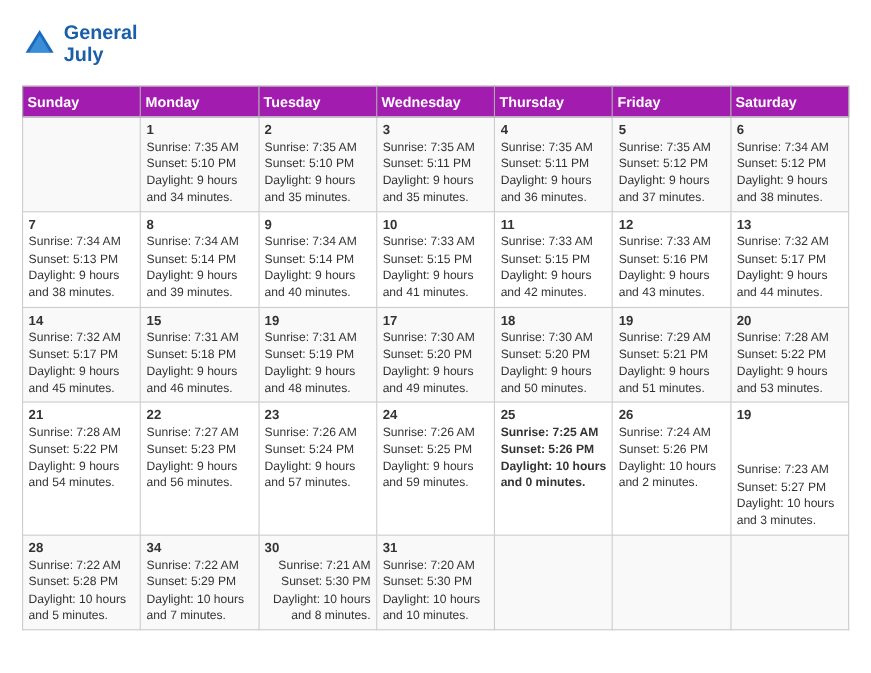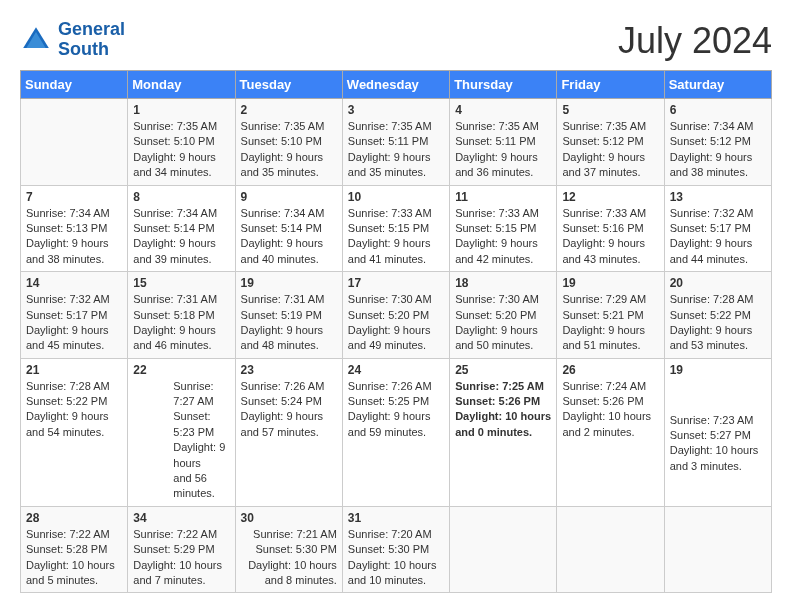--- a/index.html
+++ b/index.html
@@ -7,21 +7,21 @@
       font-family: Arial, sans-serif;
       background: #fff;
       width: 792px;
       min-height: 612px;
       padding: 20px;
     }
     .header {
       display: flex;
       justify-content: space-between;
       align-items: flex-start;
-      margin-bottom: 8px;
+      margin-bottom: 18px;
     }
     .logo {
       display: flex;
       align-items: center;
       gap: 6px;
     }
     .logo-text {
       font-size: 18px;
       font-weight: bold;
       color: #333;
@@ -45,21 +45,21 @@
     .title-block h2 {
       font-size: 16px;
       color: #333;
       font-weight: normal;
     }
     table {
       width: 100%;
       border-collapse: collapse;
     }
     thead tr th {
-      background-color: #3b82f6;
+      background-color: #a21caf;
       color: #fff;
       padding: 6px 4px;
       font-size: 13px;
       font-weight: bold;
       text-align: left;
       border: 1px solid #aaa;
     }
     tbody tr td {
       border: 1px solid #ccc;
       vertical-align: top;
@@ -93,25 +93,24 @@
 <body>
 
 <div class="header">
   <div class="logo">
     <svg class="logo-icon" viewBox="0 0 40 40" xmlns="http://www.w3.org/2000/svg">
       <polygon points="20,4 36,30 4,30" fill="#1a6bbf"></polygon>
       <polygon points="20,10 32,30 8,30" fill="#5aaff0" opacity="0.5"></polygon>
     </svg>
     <div class="logo-text">
       <div><span>General</span></div>
-      <div><span style="color:#1a5fa8">South</span></div>
+      <div><span style="color:#1a5fa8">July</span></div>
     </div>
   </div>
   <div class="title-block">
-    <h1>July 2024</h1>
   </div>
 </div>
 
 <table>
   <thead>
     <tr>
     <th>Sunday</th>
         <th>Monday</th>
         <th>Tuesday</th>
         <th>Wednesday</th>
@@ -271,21 +270,21 @@
       <tr>
         <td>
           <div class="day-num">21</div>
           <div class="day-info" style="white-space: pre-line;">Sunrise: 7:28 AM
 Sunset: 5:22 PM
 Daylight: 9 hours
 and 54 minutes.</div>
         </td>
         <td>
           <div class="day-num">22</div>
-          <div class="day-info" style="white-space: pre-line; margin-left: 40px;">Sunrise: 7:27 AM
+          <div class="day-info" style="white-space: pre-line;">Sunrise: 7:27 AM
 Sunset: 5:23 PM
 Daylight: 9 hours
 and 56 minutes.</div>
         </td>
         <td>
           <div class="day-num">23</div>
           <div class="day-info" style="white-space: pre-line;">Sunrise: 7:26 AM
 Sunset: 5:24 PM
 Daylight: 9 hours
 and 57 minutes.</div>

